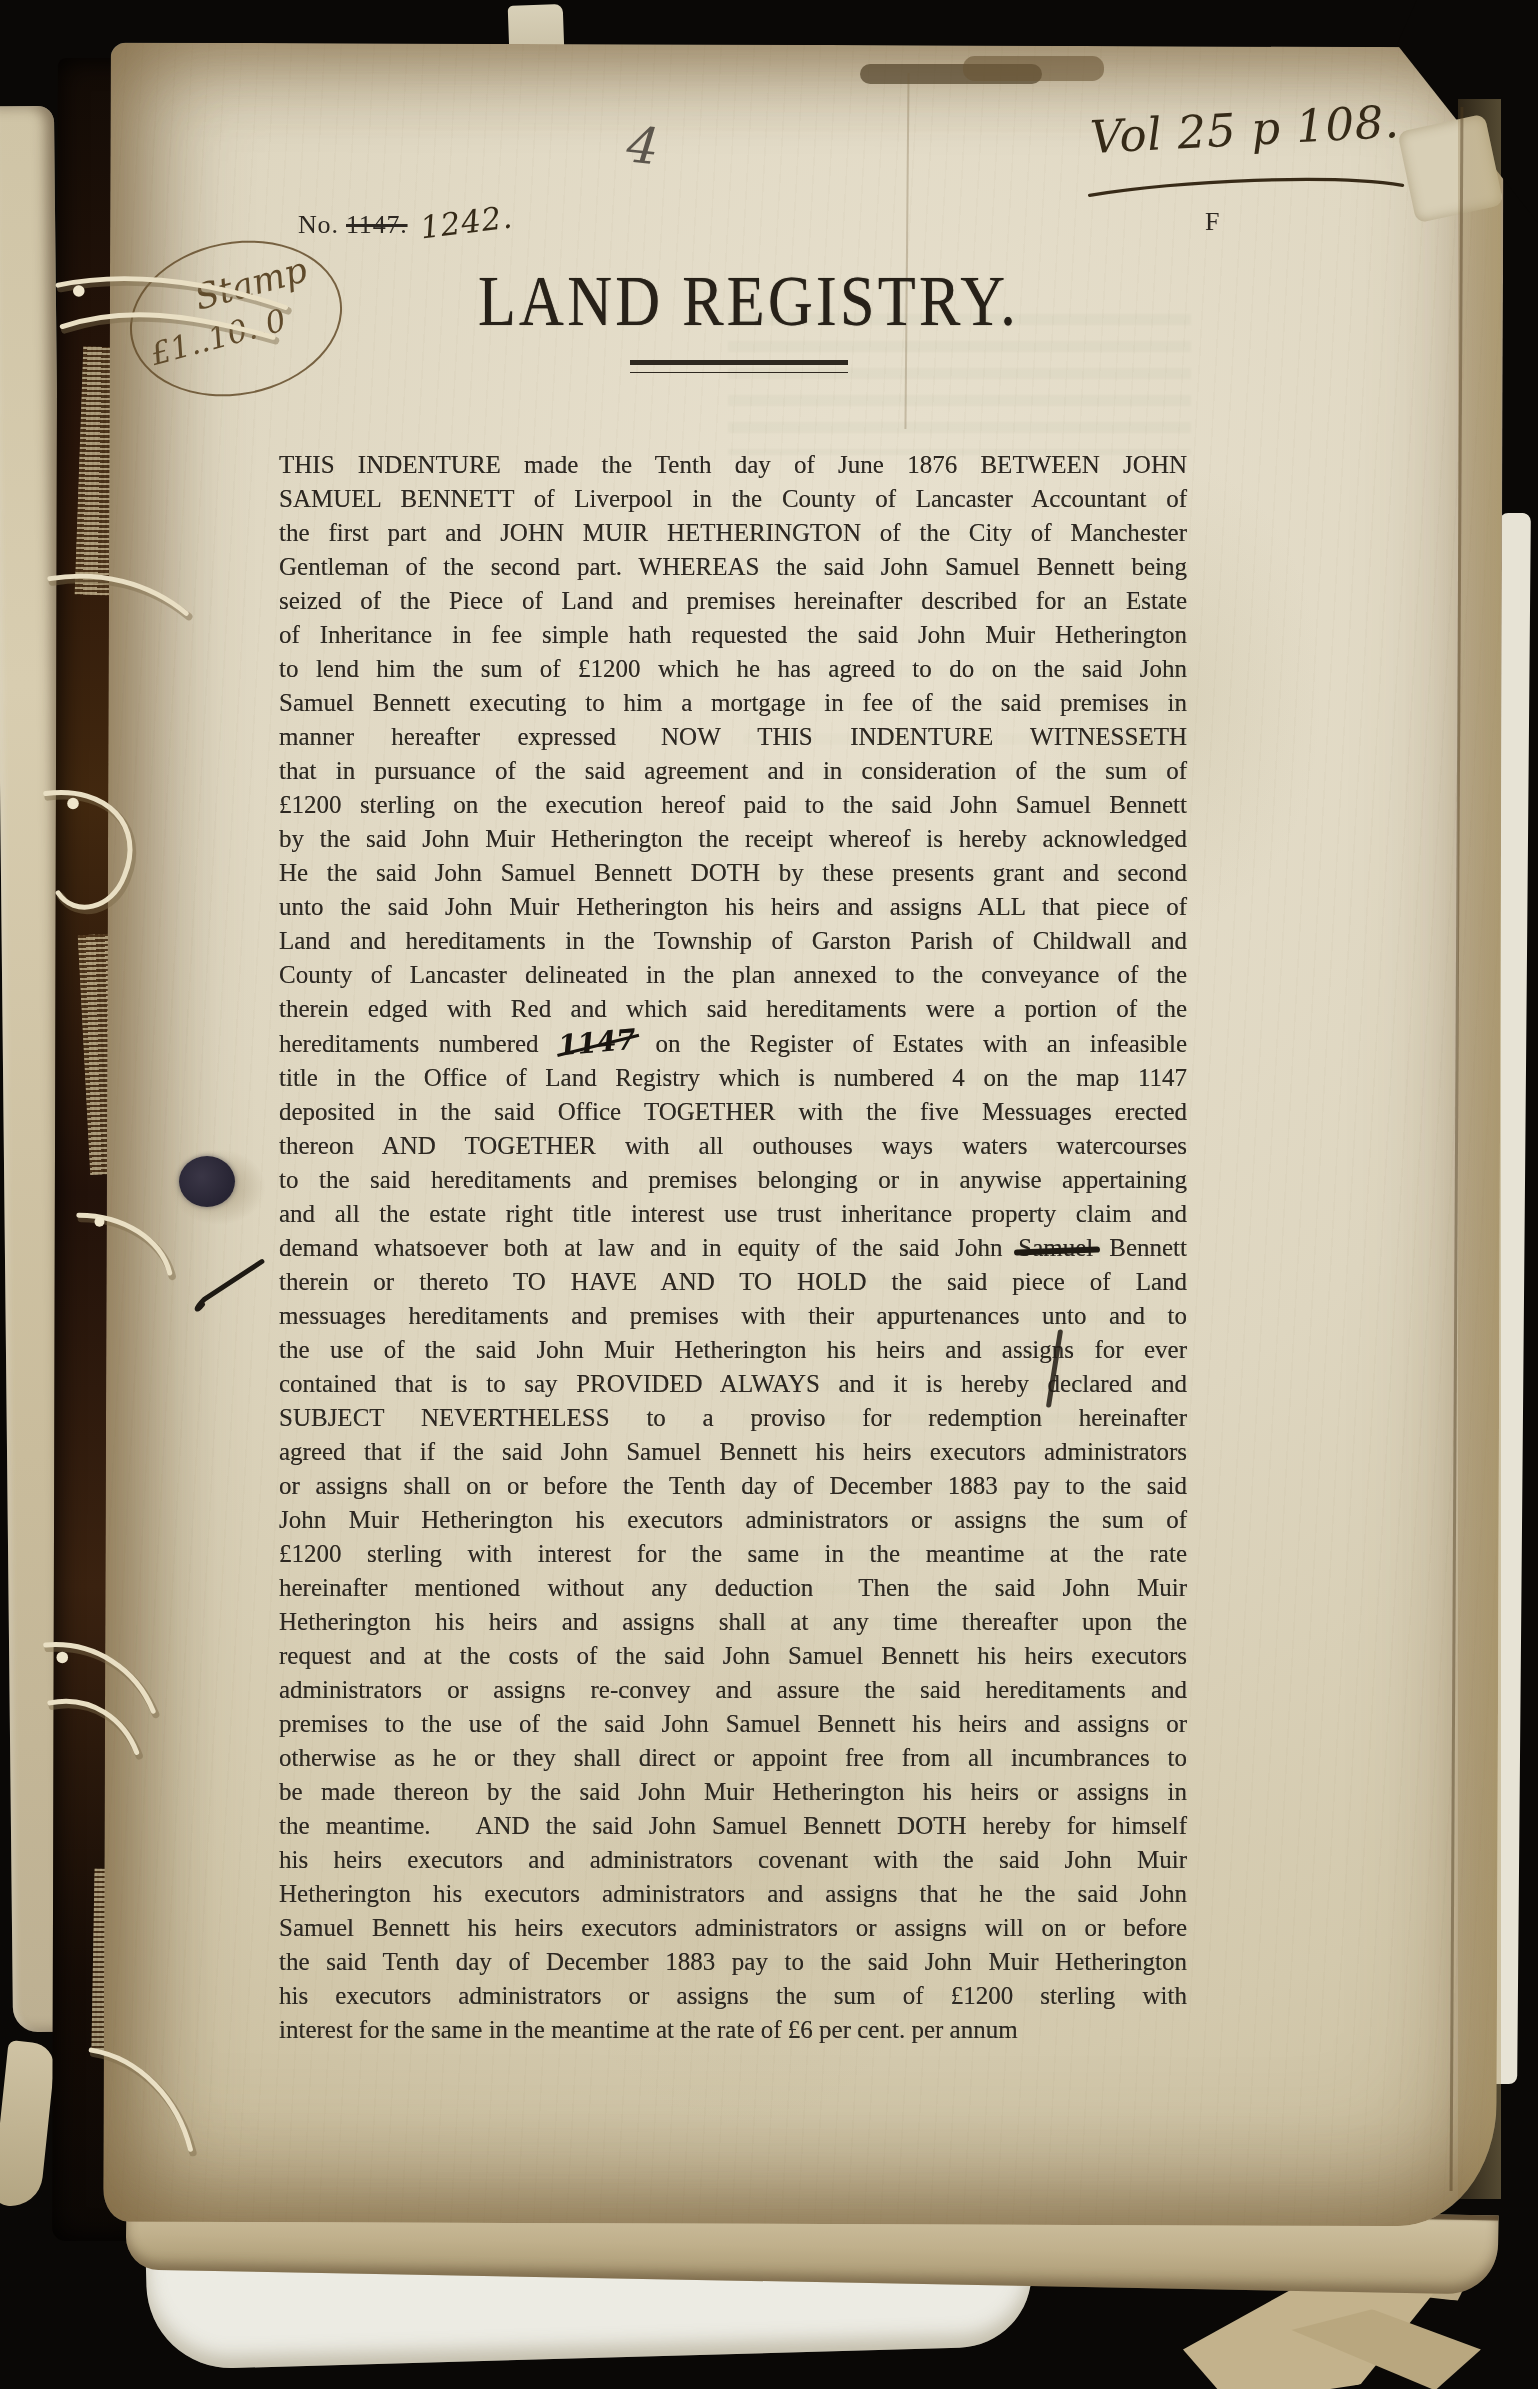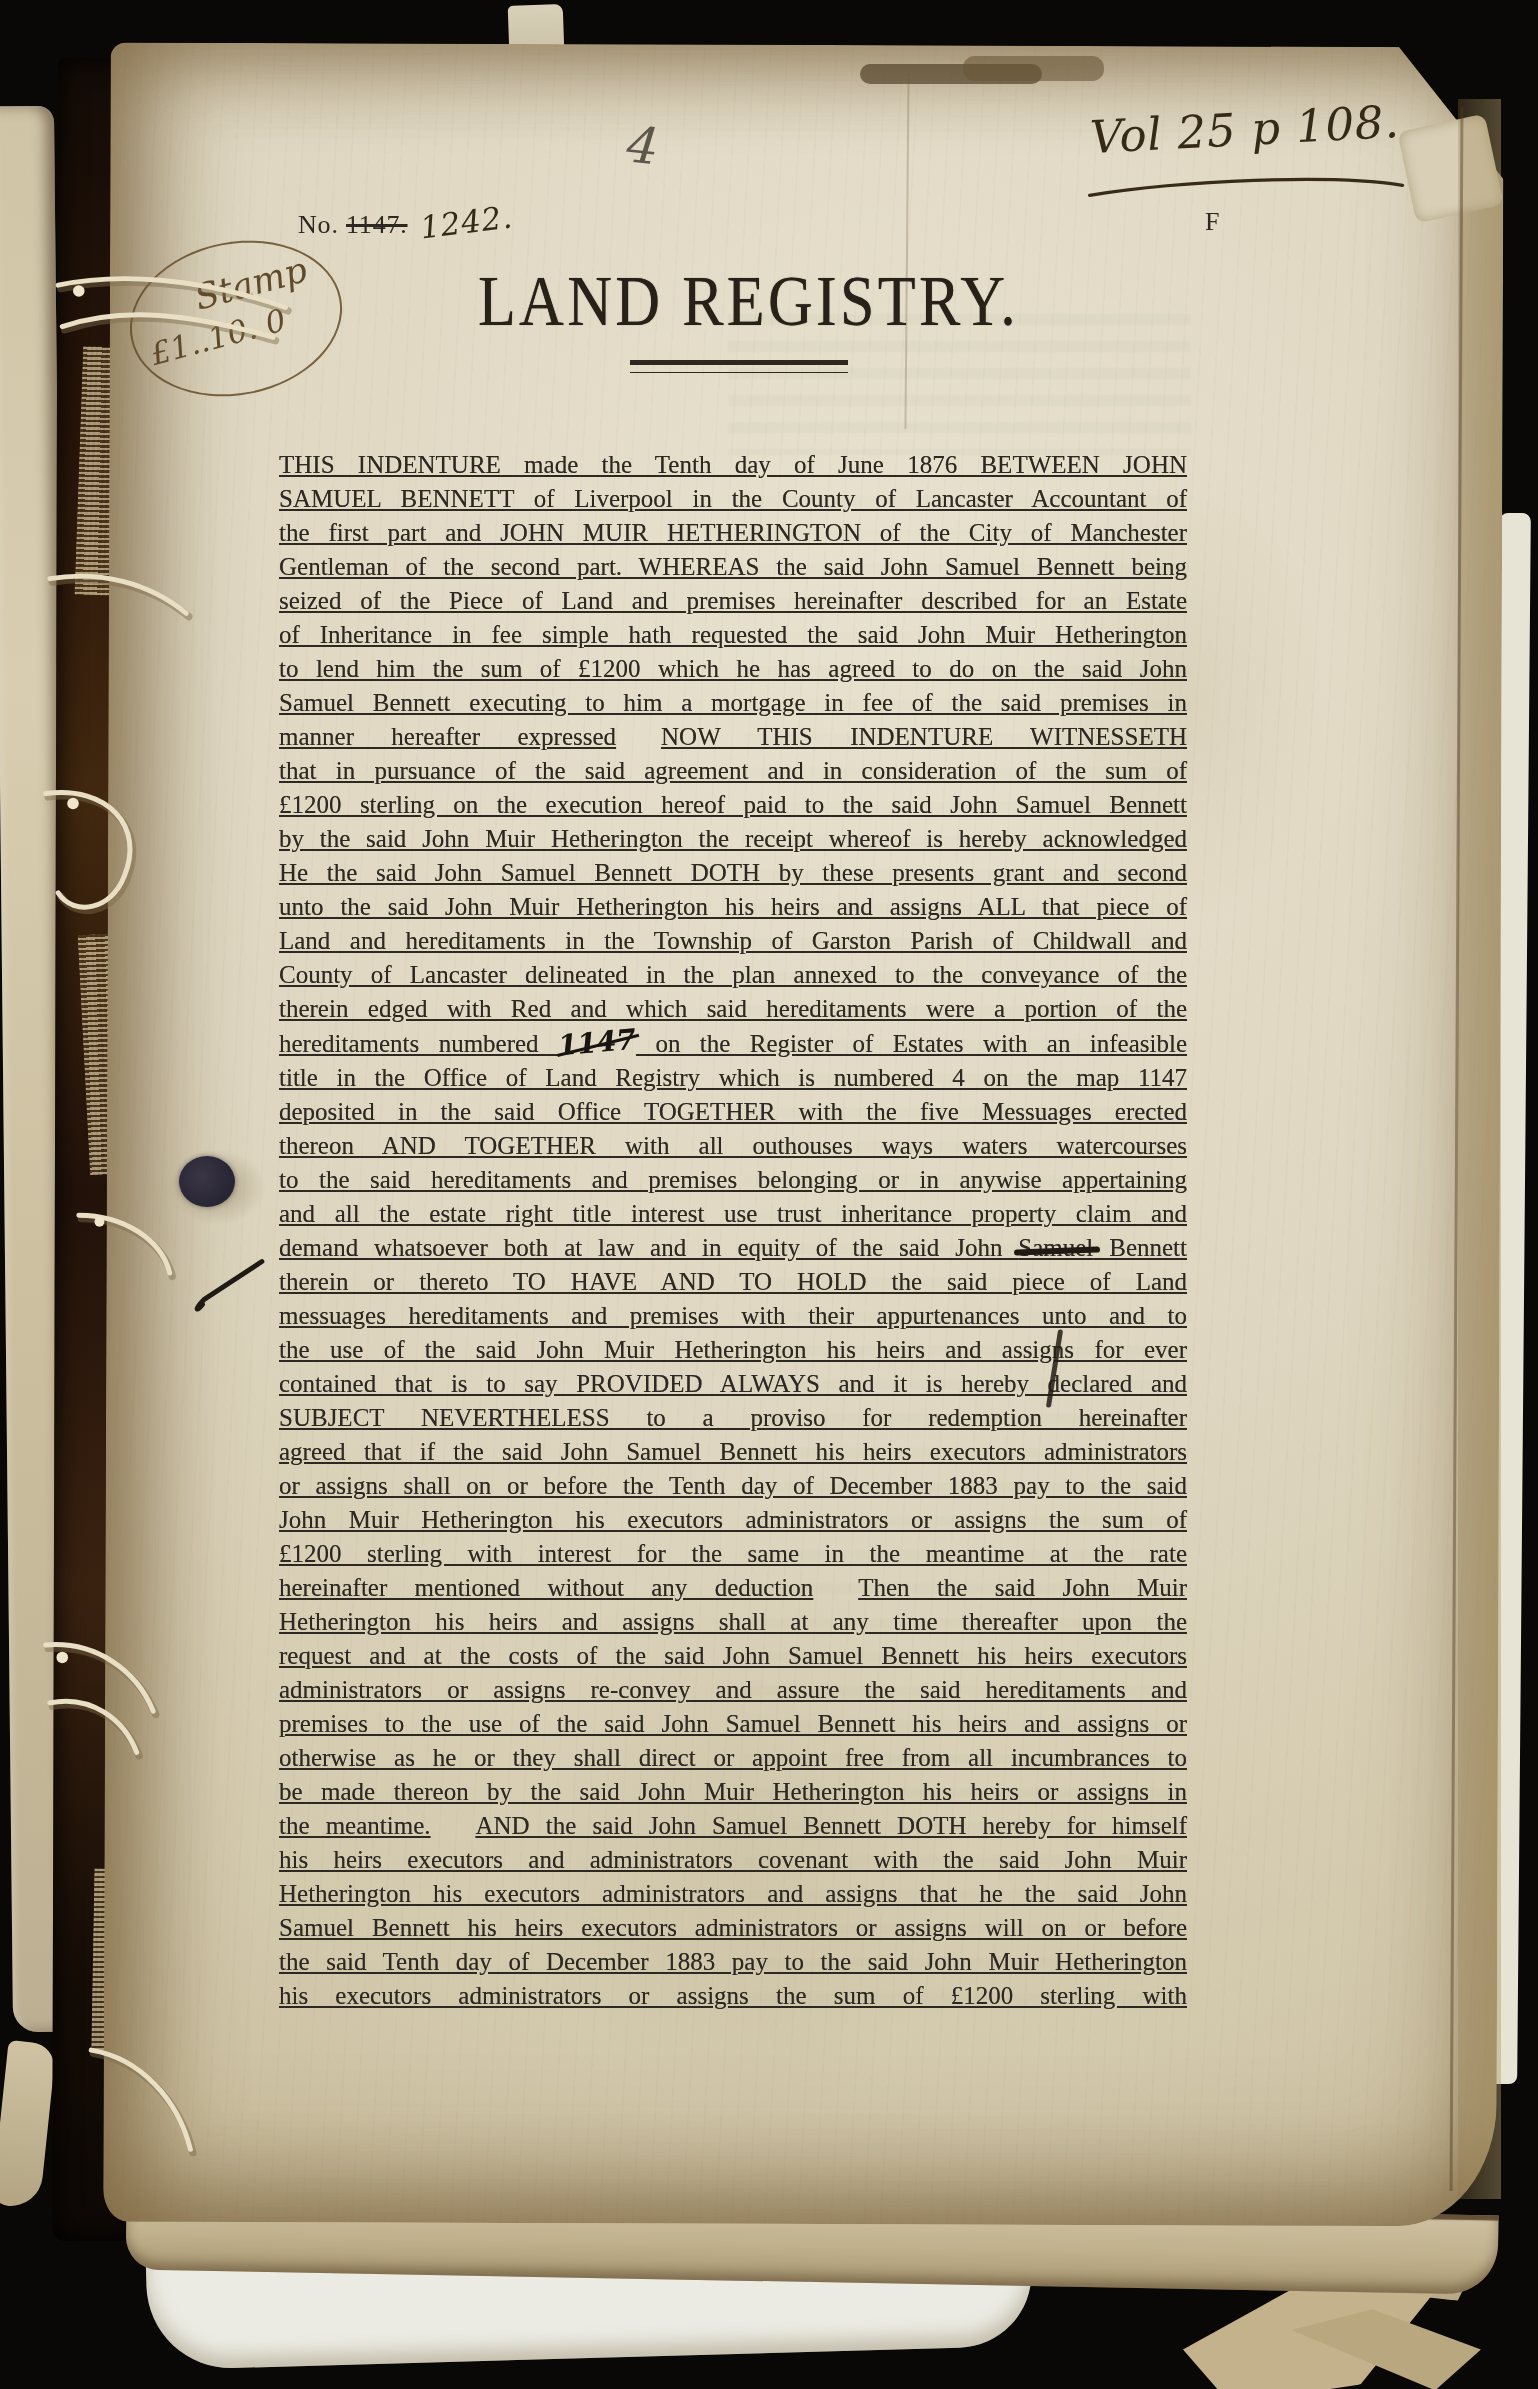--- a/index.html
+++ b/index.html
@@ -86,21 +86,21 @@
   .doc-title{left:430px;top:266px;width:637px;text-align:center;font-size:62px;color:#272119;
     letter-spacing:3.3px;transform:scaleY(1.16);text-shadow:0 0 0.8px rgba(40,32,22,.8);white-space:nowrap;}
   .title-rule{left:630px;top:360px;width:218px;height:7.4px;border-top:5px solid #2e2820;border-bottom:1.7px solid #2e2820;}
   .stamp-oval{left:129px;top:242px;width:210px;height:149px;border:2.5px solid rgba(100,76,42,.85);
     border-radius:50%;transform:rotate(-11deg);color:var(--stamp-ink);}
   .stamp-l1{position:absolute;left:69px;top:23px;font-size:35px;transform:rotate(-4deg);}
   .stamp-l2{position:absolute;left:15px;top:71px;font-size:31px;transform:rotate(-4deg);white-space:nowrap;}
 
   .body{left:279px;top:448px;width:908px;font-size:25px;line-height:34px;color:var(--ink);
     text-shadow:0 0 0.5px rgba(45,40,34,.55);}
-  .line{text-align:justify;text-align-last:justify;text-decoration:underline;}
+  .line{text-align:justify;text-align-last:justify;}
   .line.last{text-align-last:left;}
   .gap{display:inline-block;width:45px;}
   .ink-strike{position:relative;}
   .ink-strike::after{content:"";position:absolute;left:-4.1px;right:-6.6px;top:50%;height:5.8px;
     background:#1f1a13;transform:rotate(-2deg);border-radius:3.3px;}
   .hand-strike{font-family:"DejaVu Serif",serif;font-style:italic;font-weight:bold;font-size:28px;
     display:inline-block;transform:rotate(-5deg);position:relative;color:#191510;}
   .hand-strike::after{content:"";position:absolute;left:-1.7px;right:-4.1px;top:54%;height:3.3px;
     background:#191510;transform:rotate(-9deg);}
 
@@ -205,20 +205,21 @@
       <div class="line">administrators or assigns re-convey and assure the said hereditaments and</div>
       <div class="line">premises to the use of the said John Samuel Bennett his heirs and assigns or</div>
       <div class="line">otherwise as he or they shall direct or appoint free from all incumbrances to</div>
       <div class="line">be made thereon by the said John Muir Hetherington his heirs or assigns in</div>
       <div class="line"><span>the meantime.</span><span class="gap"></span><span>AND the said John Samuel Bennett DOTH hereby for himself</span></div>
       <div class="line">his heirs executors and administrators covenant with the said John Muir</div>
       <div class="line">Hetherington his executors administrators and assigns that he the said John</div>
       <div class="line">Samuel Bennett his heirs executors administrators or assigns will on or before</div>
       <div class="line">the said Tenth day of December 1883 pay to the said John Muir Hetherington</div>
       <div class="line">his executors administrators or assigns the sum of £1200 sterling with</div>
+      <div class="line last">interest for the same in the meantime at the rate of £6 per cent. per annum</div>
     </div>
 
   <div class="abs ink-blot-halo"></div>
   <div class="abs ink-blot"></div>
   <div class="abs pen-stroke"></div>
   <svg class="abs" style="left:194px;top:1250px" width="83" height="66" viewBox="0 0 100 80">
     <path d="M10 66 C 2 76, 0 72, 12 60 L 82 14" stroke="#1e1a14" stroke-width="6" fill="none" stroke-linecap="round"></path>
   </svg>
 
   <svg class="abs" style="left:0;top:0" width="356" height="2389" viewBox="0 0 430 2890">

